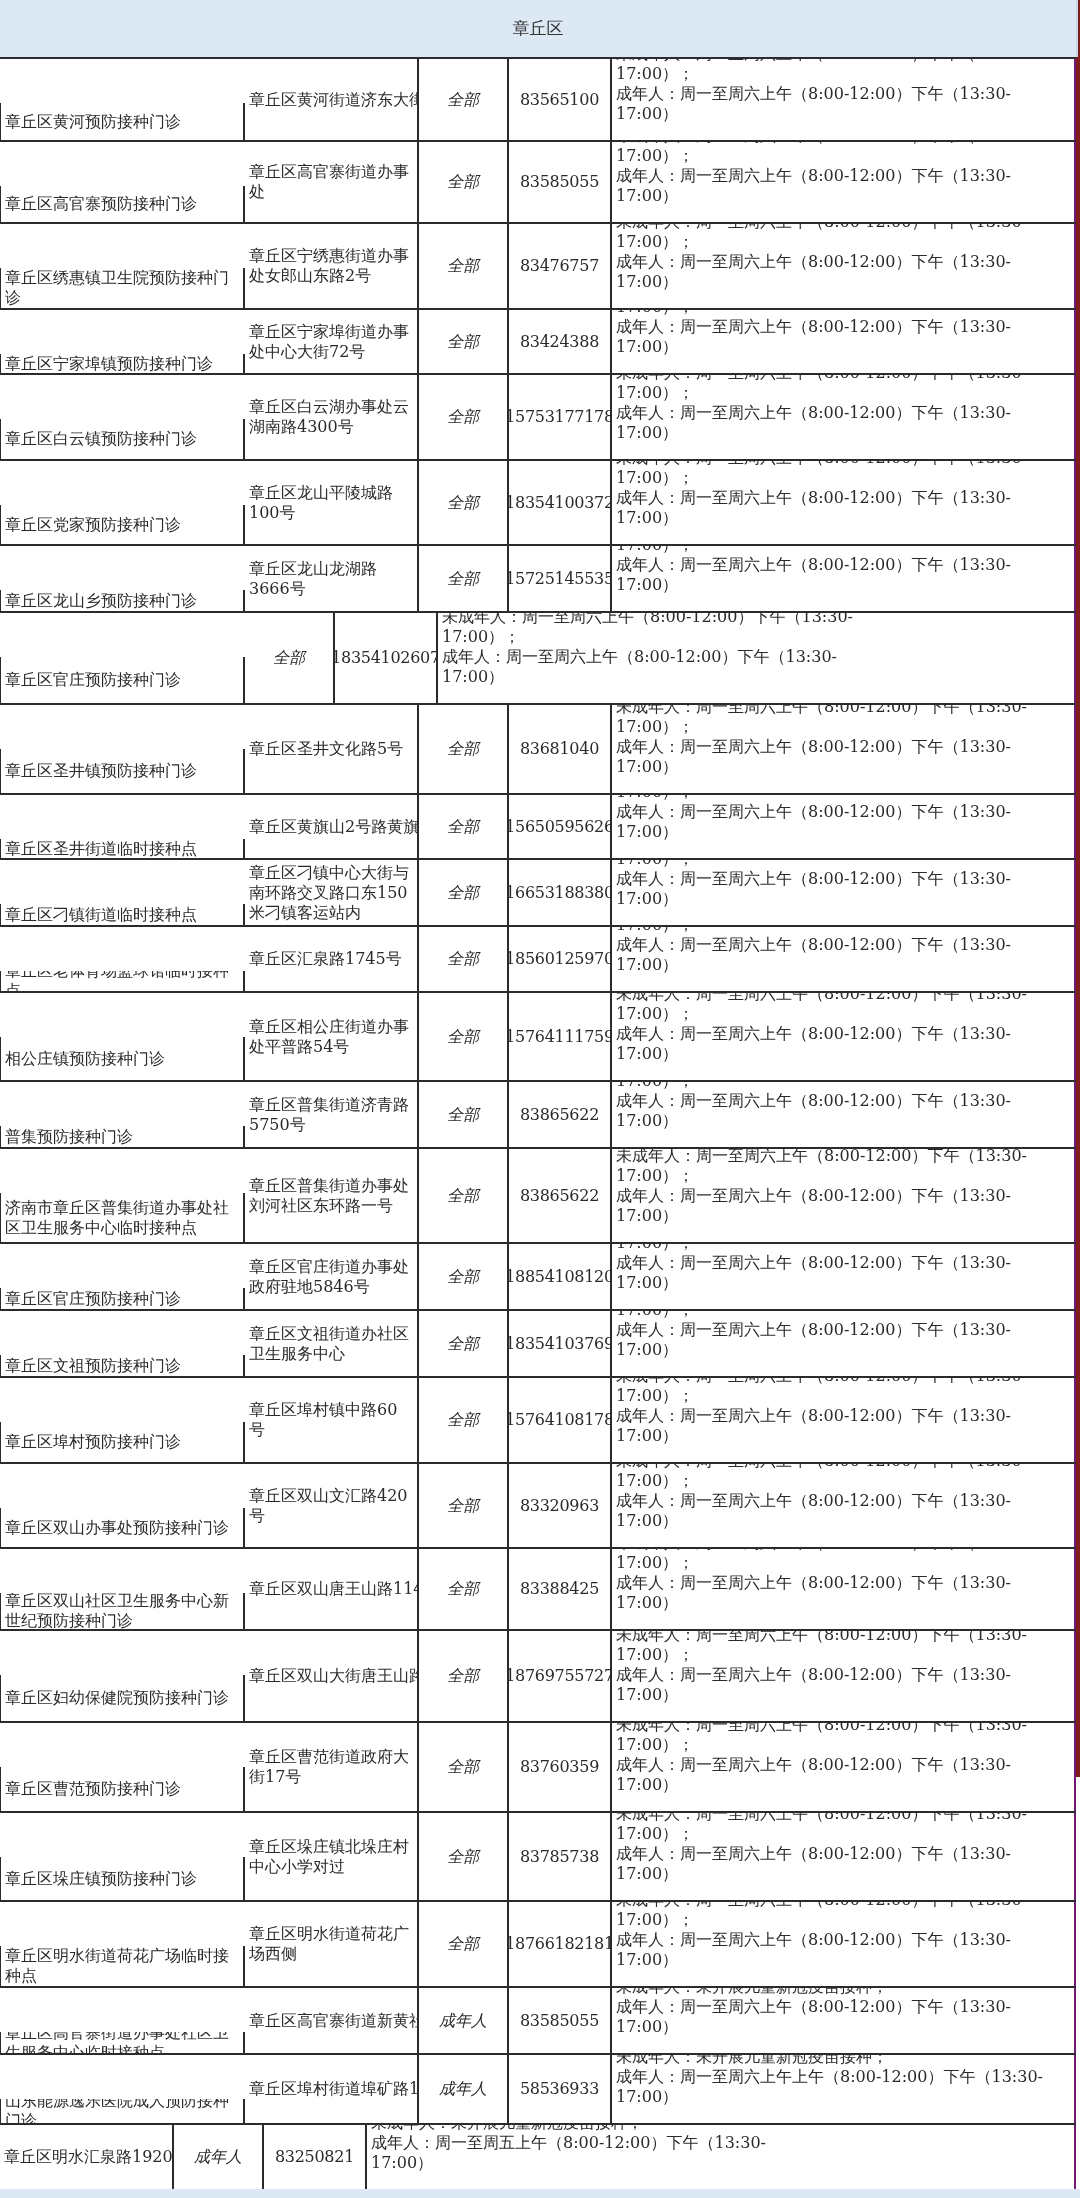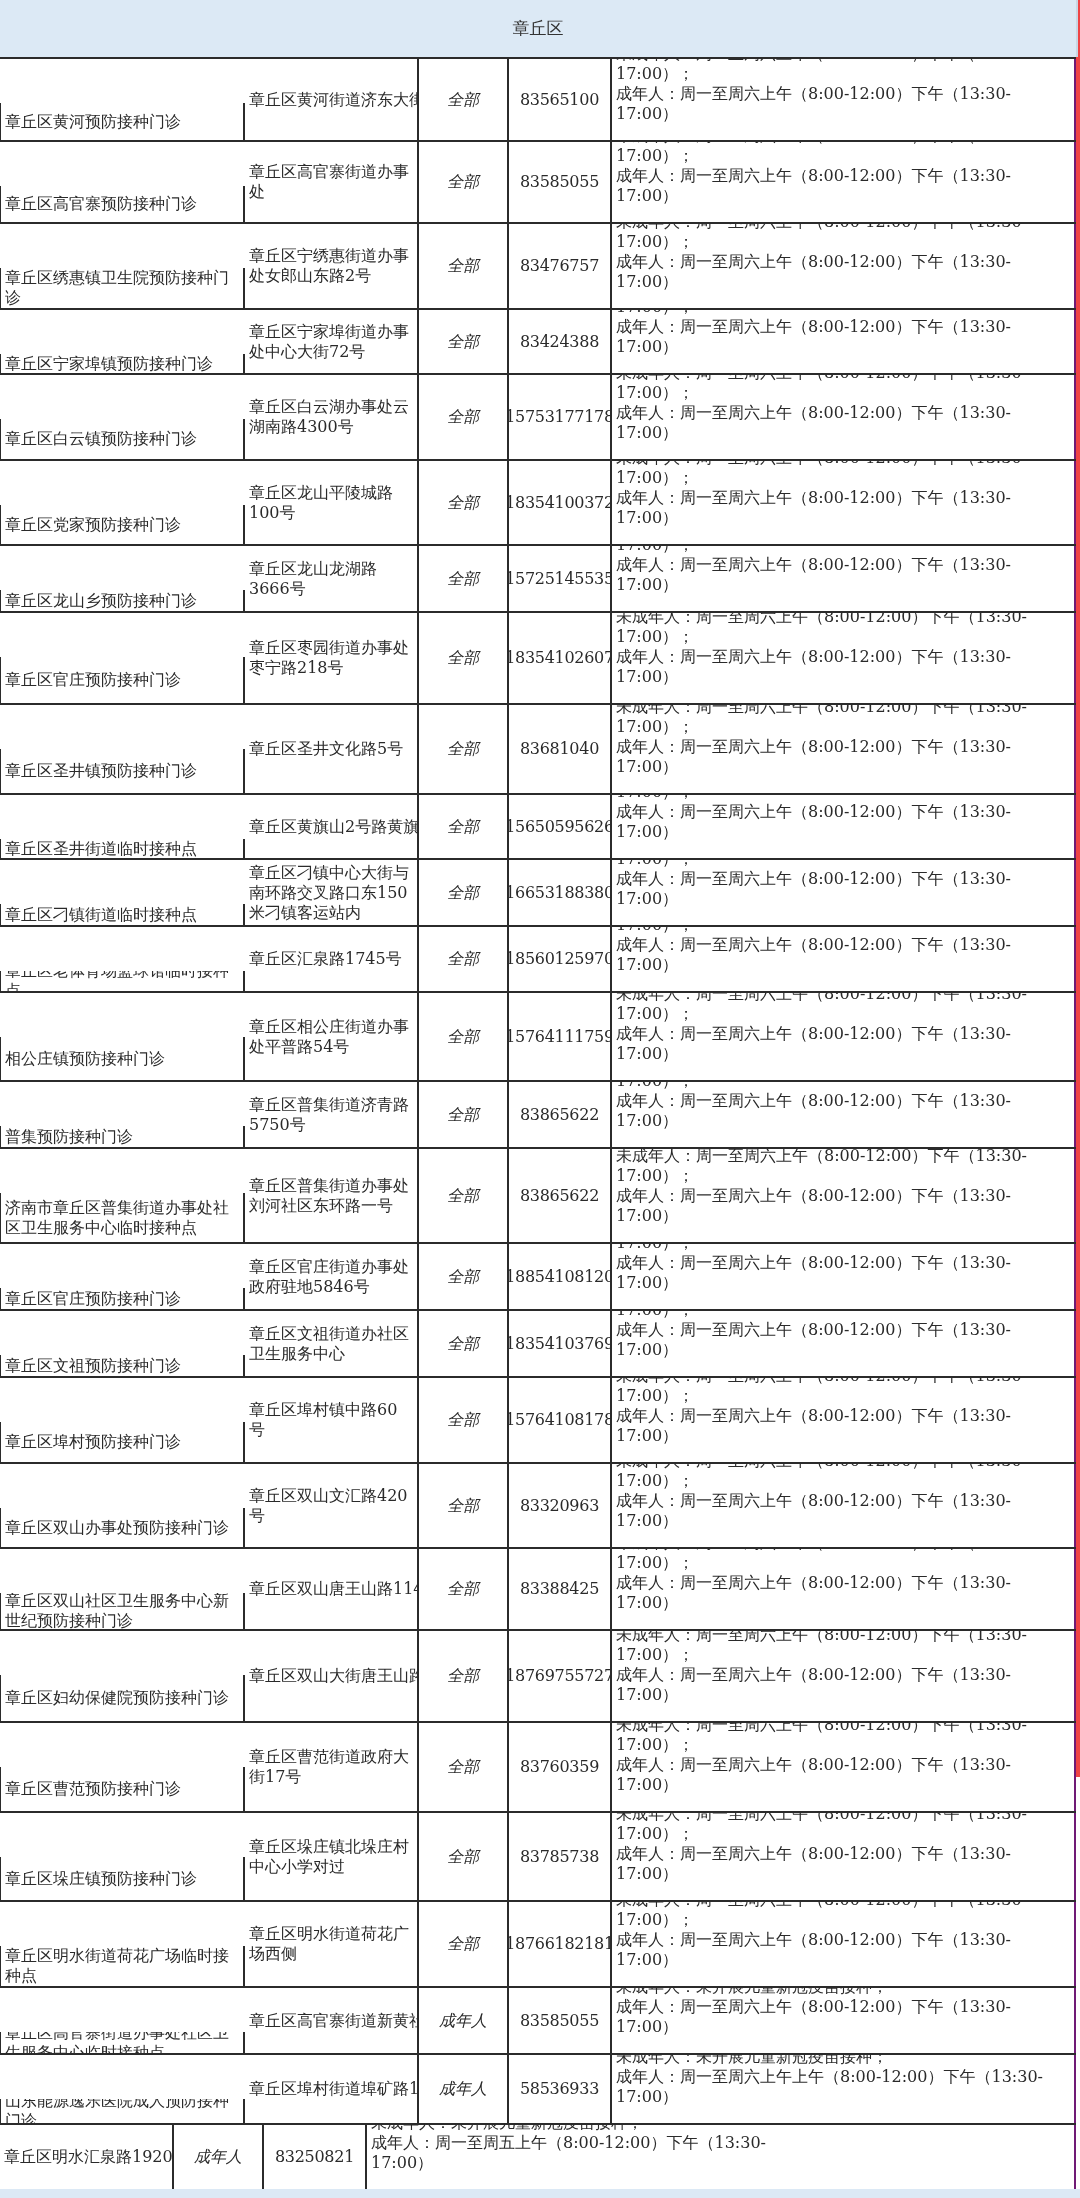--- a/index.html
+++ b/index.html
@@ -1,21 +1,21 @@
 <!DOCTYPE html>
 <html><head>
   <meta charset="utf-8">
   <style>
     html, body { margin: 0; padding: 0; background: #ffffff; }
     body {
       width: 1080px; height: 2198px; overflow: hidden; position: relative;
       font-family: "DejaVu Serif", "Liberation Serif", serif;
       color: #2a2a2a;
     }
-    .sheet { position: absolute; left: 0; top: 0; width: 1080px; height: 1777px; background: #ef4444; }
+    .sheet { position: absolute; left: 0; top: 0; width: 1080px; height: 1777px; background: #7f1d1d; }
     .title-bar {
       position: absolute; left: 0; top: 0; width: 1076px; height: 57px;
       background: #dce9f5; border-right: 2px solid #c9d7e4;
       display: flex; align-items: center; justify-content: center;
       font-size: 17px; color: #333;
     }
     .table { position: absolute; left: 0; top: 57px; width: 1076px; background: #fff; border-top: 2px solid #2b2b2b; }
     .row { position: relative; display: flex; border-bottom: 2px solid #2b2b2b; box-sizing: border-box; overflow: hidden; }
     .cell {
       box-sizing: border-box; border-right: 2px solid #2b2b2b; overflow: hidden;
@@ -175,23 +175,20 @@
           <span class="txt">未成年人：周一至周六上午（8:00-12:00）下午（13:30-
 17:00）；
 成年人：周一至周六上午（8:00-12:00）下午（13:30-
 17:00）</span>
         </div>
       </div>
       <div class="row" style="height: 92px;">
         <div class="cell c-name">
           <span>章丘区官庄预防接种门诊</span>
         </div>
-        <div class="cell c-addr">
-          <span>章丘区枣园街道办事处枣宁路218号</span>
-        </div>
         <div class="cell c-scope">
           <span>全部</span>
         </div>
         <div class="cell c-phone">
           <span>18354102607</span>
         </div>
         <div class="cell c-hours">
           <span class="txt">未成年人：周一至周六上午（8:00-12:00）下午（13:30-
 17:00）；
 成年人：周一至周六上午（8:00-12:00）下午（13:30-

